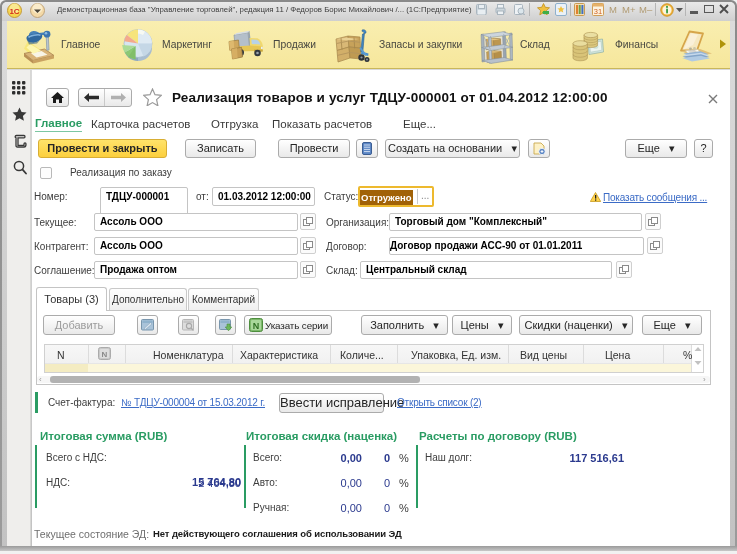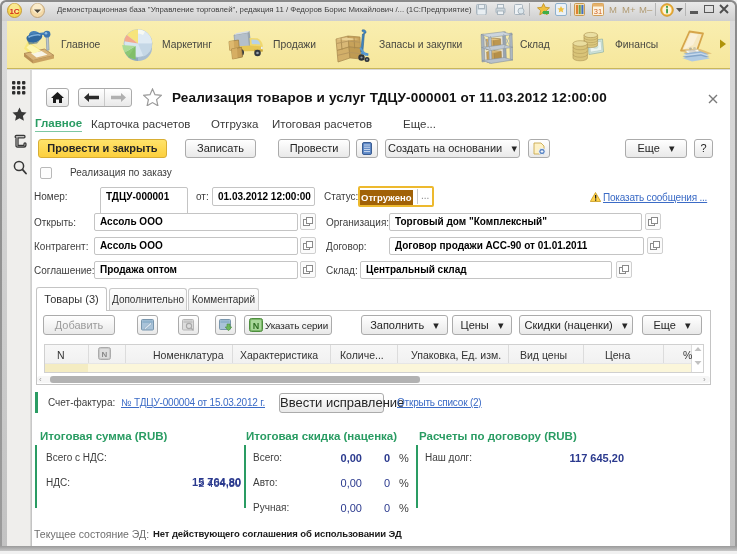--- a/index.html
+++ b/index.html
@@ -297,29 +297,29 @@
     <div class="abs" style="left:104px;top:89px;width:1px;height:17px;background:#c9c9c9"></div>
     <svg class="abs" style="left:84px;top:93px" width="15" height="9">
         <path d="M5 0 L5 2.8 L15 2.8 L15 6.2 L5 6.2 L5 9 L0 4.5 Z" fill="#2a2a2a"></path>
       </svg>
     <svg class="abs" style="left:111px;top:93px" width="15" height="9">
         <path d="M10 0 L10 2.8 L0 2.8 L0 6.2 L10 6.2 L10 9 L15 4.5 Z" fill="#b0b0b0"></path>
       </svg>
     <svg class="abs" style="left:143px;top:88px" width="19" height="18">
         <path d="M9.5 1 L12 6.7 L18.3 7.4 L13.6 11.6 L14.9 17.8 L9.5 14.6 L4.1 17.8 L5.4 11.6 L0.7 7.4 L7 6.7 Z" fill="#ffffff" stroke="#9a9a9a" stroke-width="1.2"></path>
       </svg>
-    <div class="abs" style="left:172px;top:90px;font-size:13.5px;letter-spacing:0.15px;font-weight:bold;color:#111;white-space:nowrap">Реализация товаров и услуг ТДЦУ-000001 от 11.03.2012 12:00:00</div>
+    <div class="abs" style="left:172px;top:90px;font-size:13.5px;letter-spacing:0.15px;font-weight:bold;color:#111;white-space:nowrap">Реализация товаров и услуг ТДЦУ-000001 от 01.04.2012 12:00:00</div>
     <svg class="abs" style="left:708px;top:94px" width="10" height="10">
         <path d="M1 1 L9 9 M9 1 L1 9" stroke="#7a7a7a" stroke-width="1.4"></path>
       </svg>
 
     <div class="abs" style="left:35px;top:117px;font-size:11.5px;font-weight:bold;color:#2a9c63;border-bottom:1px solid #7cc7a2;padding-bottom:2px">Главное</div>
     <div class="tabtxt" style="left:91px;top:118px">Карточка расчетов</div>
     <div class="tabtxt" style="left:211px;top:118px">Отгрузка</div>
-    <div class="tabtxt" style="left:272px;top:118px">Итоговая расчетов</div>
+    <div class="tabtxt" style="left:272px;top:118px">Показать расчетов</div>
     <div class="tabtxt" style="left:403px;top:118px">Еще...</div>
 
     <div class="btn ybtn" style="left:38px;top:139px;width:129px;height:19px;line-height:17px">Провести и закрыть</div>
     <div class="btn" style="left:185px;top:139px;width:71px;height:19px;line-height:17px">Записать</div>
     <div class="btn" style="left:278px;top:139px;width:72px;height:19px;line-height:17px">Провести</div>
     <div class="btn" style="left:356px;top:139px;width:22px;height:19px"></div>
     <svg class="abs" style="left:362px;top:142px" width="10" height="13">
         <rect x="0.5" y="0.5" width="9" height="12" rx="1.5" fill="#5c87c5" stroke="#3c5e94"></rect>
         <path d="M2 3 L8 3 M2 5.2 L8 5.2 M2 7.4 L8 7.4 M2 9.6 L8 9.6" stroke="#dce7f5" stroke-width="0.9"></path>
       </svg>
@@ -346,21 +346,21 @@
       <span style="position:absolute;left:57px;top:1px;width:1px;height:15px;background:#c9c9c9"></span>
       <span style="position:absolute;left:61px;top:2px;color:#8a8a8a;font-size:10px">...</span>
     </div>
     <svg class="abs" style="left:590px;top:192px" width="11" height="10">
         <path d="M5.5 0.5 L10.7 9.5 L0.3 9.5 Z" fill="#ffd24a" stroke="#c89a20" stroke-width="0.8"></path>
         <rect x="5" y="3" width="1.3" height="3.6" fill="#222"></rect>
         <rect x="5" y="7.4" width="1.3" height="1.3" fill="#222"></rect>
       </svg>
     <div class="link" style="left:603px;top:192px">Показать сообщения ...</div>
 
-    <div class="lbl" style="left:34px;top:217px">Открыть:</div>
+    <div class="lbl" style="left:34px;top:217px">Текущее:</div>
     <div class="inp" style="left:94px;top:213px;width:204px;height:18px;line-height:16px;padding-left:5px;font-weight:bold">Ассоль ООО</div>
     <div class="ficon" style="left:300px;top:213px"></div>
     <svg class="abs" style="left:303px;top:217px" width="10" height="9">
         <rect x="0.5" y="2.5" width="6" height="6" fill="#fff" stroke="#8a8a8a"></rect>
         <rect x="3.5" y="0.5" width="6" height="6" fill="#fff" stroke="#8a8a8a"></rect>
       </svg>
     <div class="lbl" style="left:326px;top:217px">Организация:</div>
     <div class="inp" style="left:389px;top:213px;width:253px;height:18px;line-height:16px;padding-left:5px;font-weight:bold">Торговый дом "Комплексный"</div>
     <div class="ficon" style="left:645px;top:213px"></div>
     <svg class="abs" style="left:648px;top:217px" width="10" height="9">
@@ -369,21 +369,21 @@
       </svg>
 
     <div class="lbl" style="left:34px;top:241px">Контрагент:</div>
     <div class="inp" style="left:94px;top:237px;width:204px;height:18px;line-height:16px;padding-left:5px;font-weight:bold">Ассоль ООО</div>
     <div class="ficon" style="left:300px;top:237px"></div>
     <svg class="abs" style="left:303px;top:241px" width="10" height="9">
         <rect x="0.5" y="2.5" width="6" height="6" fill="#fff" stroke="#8a8a8a"></rect>
         <rect x="3.5" y="0.5" width="6" height="6" fill="#fff" stroke="#8a8a8a"></rect>
       </svg>
     <div class="lbl" style="left:326px;top:241px">Договор:</div>
-    <div class="inp" style="left:389px;top:237px;width:255px;height:18px;line-height:16px;padding-left:5px;font-weight:bold">Договор продажи АСС-90 от 01.01.2011</div>
+    <div class="inp" style="left:389px;top:237px;width:255px;height:18px;line-height:16px;font-weight:bold">Договор продажи АСС-90 от 01.01.2011</div>
     <div class="ficon" style="left:647px;top:237px"></div>
     <svg class="abs" style="left:650px;top:241px" width="10" height="9">
         <rect x="0.5" y="2.5" width="6" height="6" fill="#fff" stroke="#8a8a8a"></rect>
         <rect x="3.5" y="0.5" width="6" height="6" fill="#fff" stroke="#8a8a8a"></rect>
       </svg>
 
     <div class="lbl" style="left:34px;top:265px">Соглашение:</div>
     <div class="inp" style="left:94px;top:261px;width:204px;height:18px;line-height:16px;padding-left:5px;font-weight:bold">Продажа оптом</div>
     <div class="ficon" style="left:300px;top:261px"></div>
     <svg class="abs" style="left:303px;top:265px" width="10" height="9">
@@ -495,18 +495,18 @@
     <div class="abs" style="left:399px;top:452px;font-size:11px;color:#3d3d3d">%</div>
     <div class="lbl" style="left:253px;top:477px;color:#3d3d3d">Авто:</div>
     <div class="abs navy" style="left:302px;top:477px;width:60px;font-size:11px;text-align:right">0,00</div>
     <div class="abs navy" style="left:370px;top:477px;width:20px;font-size:11px;text-align:right">0</div>
     <div class="abs" style="left:399px;top:477px;font-size:11px;color:#3d3d3d">%</div>
     <div class="lbl" style="left:253px;top:502px;color:#3d3d3d">Ручная:</div>
     <div class="abs navy" style="left:302px;top:502px;width:60px;font-size:11px;text-align:right">0,00</div>
     <div class="abs navy" style="left:370px;top:502px;width:20px;font-size:11px;text-align:right">0</div>
     <div class="abs" style="left:399px;top:502px;font-size:11px;color:#3d3d3d">%</div>
     <div class="lbl" style="left:425px;top:452px;color:#3d3d3d">Наш долг:</div>
-    <div class="abs navy" style="left:524px;top:452px;width:100px;font-size:11px;font-weight:bold;text-align:right">117 645,20</div>
+    <div class="abs navy" style="left:524px;top:452px;width:100px;font-size:11px;font-weight:bold;text-align:right">117 516,61</div>
 
     <div class="abs" style="left:34px;top:528px;font-size:10.5px;color:#6e6e6e;white-space:nowrap">Текущее состояние ЭД:</div>
     <div class="abs" style="left:153px;top:528px;font-size:9.5px;letter-spacing:-0.1px;font-weight:bold;color:#1a1a1a;white-space:nowrap">Нет действующего соглашения об использовании ЭД</div>
   </div>
 </div>
 
 </body></html>

